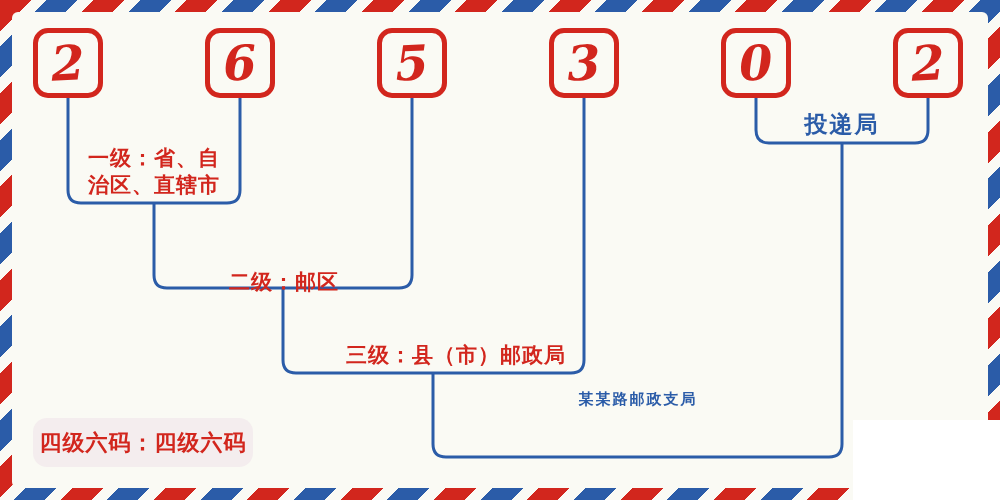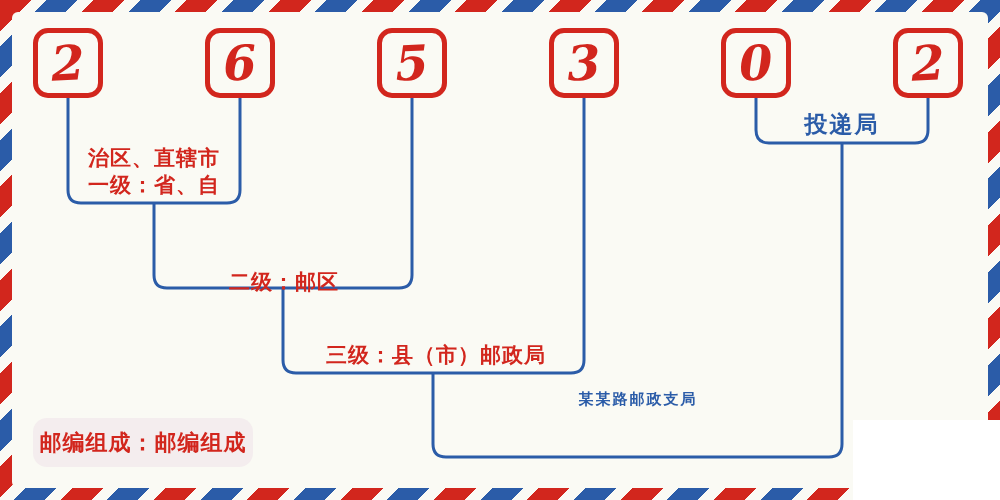--- a/index.html
+++ b/index.html
@@ -118,31 +118,31 @@
   </div>
   <div class="digit-box" style="left:721px">
     <span class="digit">0</span>
   </div>
   <div class="digit-box" style="left:893px">
     <span class="digit">2</span>
   </div>
 
 
   <div class="lbl desc two-line" style="left:154px;top:144px">
+    <div>一级：省、自</div>
     <div>治区、直辖市</div>
-    <div>一级：省、自</div>
   </div>
 
   <div class="lbl desc" style="left:284px;top:268px">二级：邮区</div>
 
 
-  <div class="lbl desc" style="left:436px;top:341px">三级：县（市）邮政局</div>
+  <div class="lbl desc" style="left:456px;top:341px">三级：县（市）邮政局</div>
 
   <div class="lbl place" style="left:638px;top:390px;font-size:15px">某某路邮政支局</div>
 
 
   <div class="lbl place" style="left:842px;top:109px">投递局</div>
 
   <div class="badge">
-    <span>邮编组成：邮编组成</span>
+    <span>四级六码：四级六码</span>
   </div>
 
 </div>
 
 </body></html>

